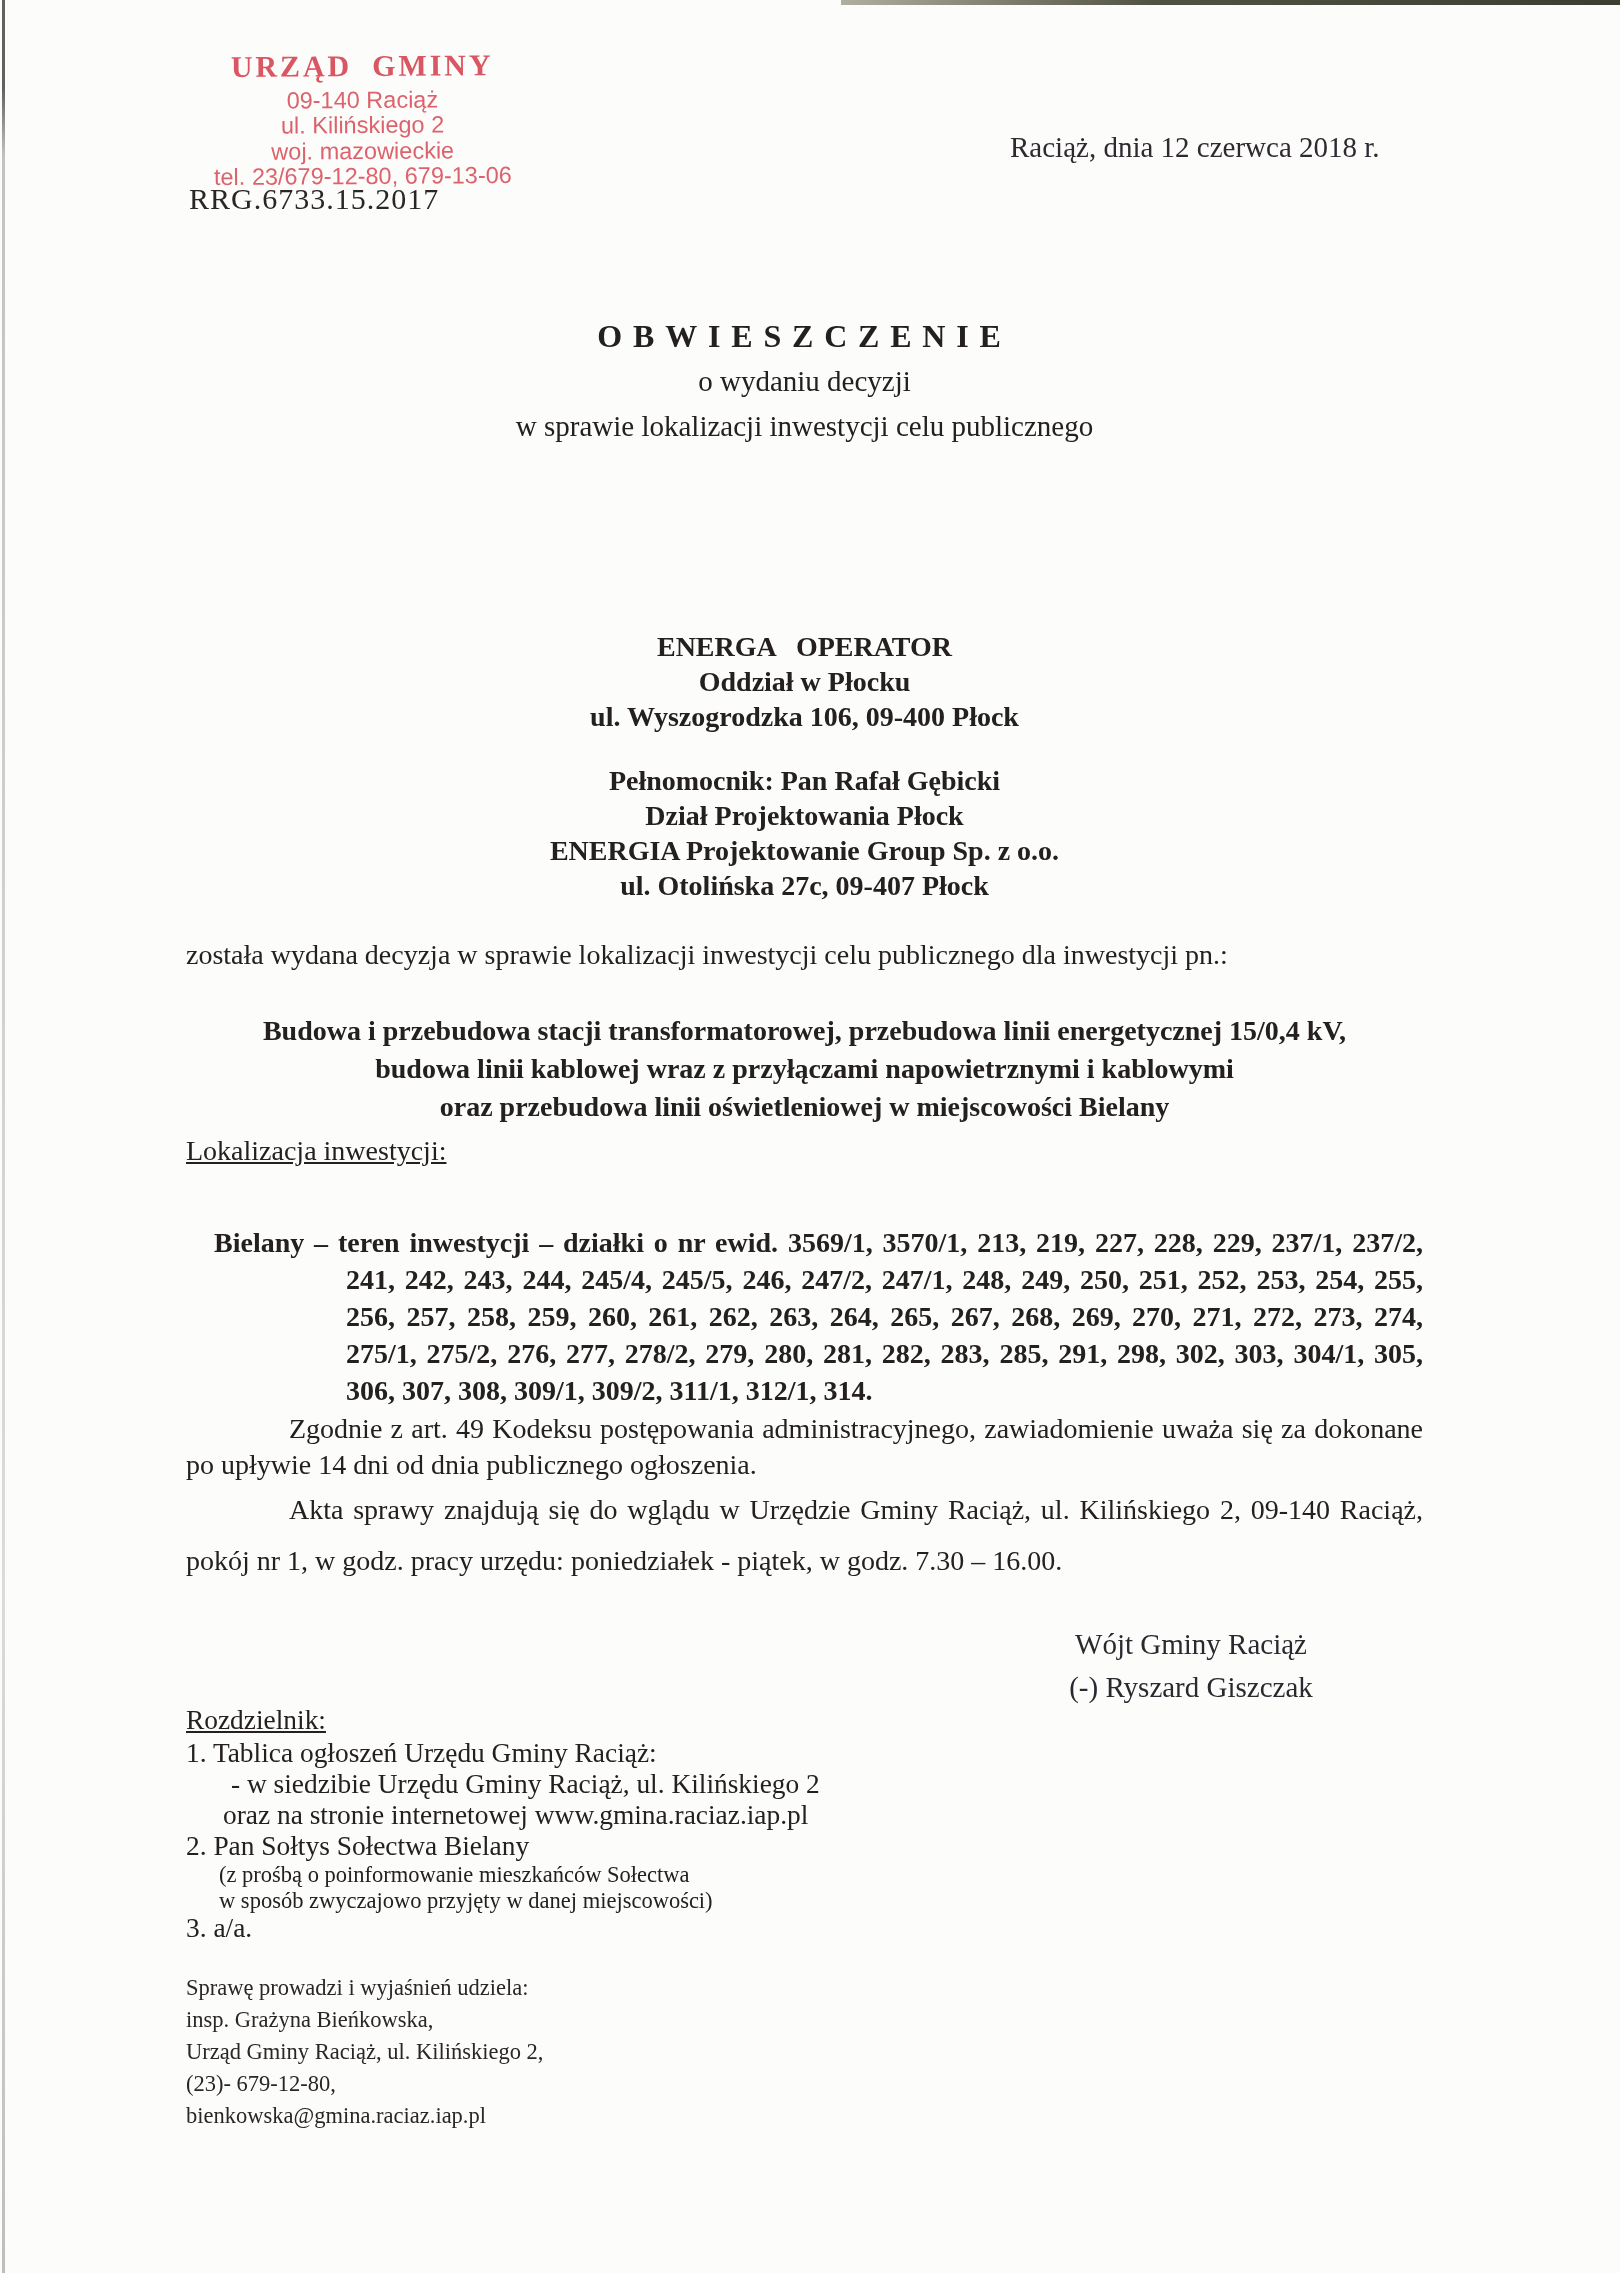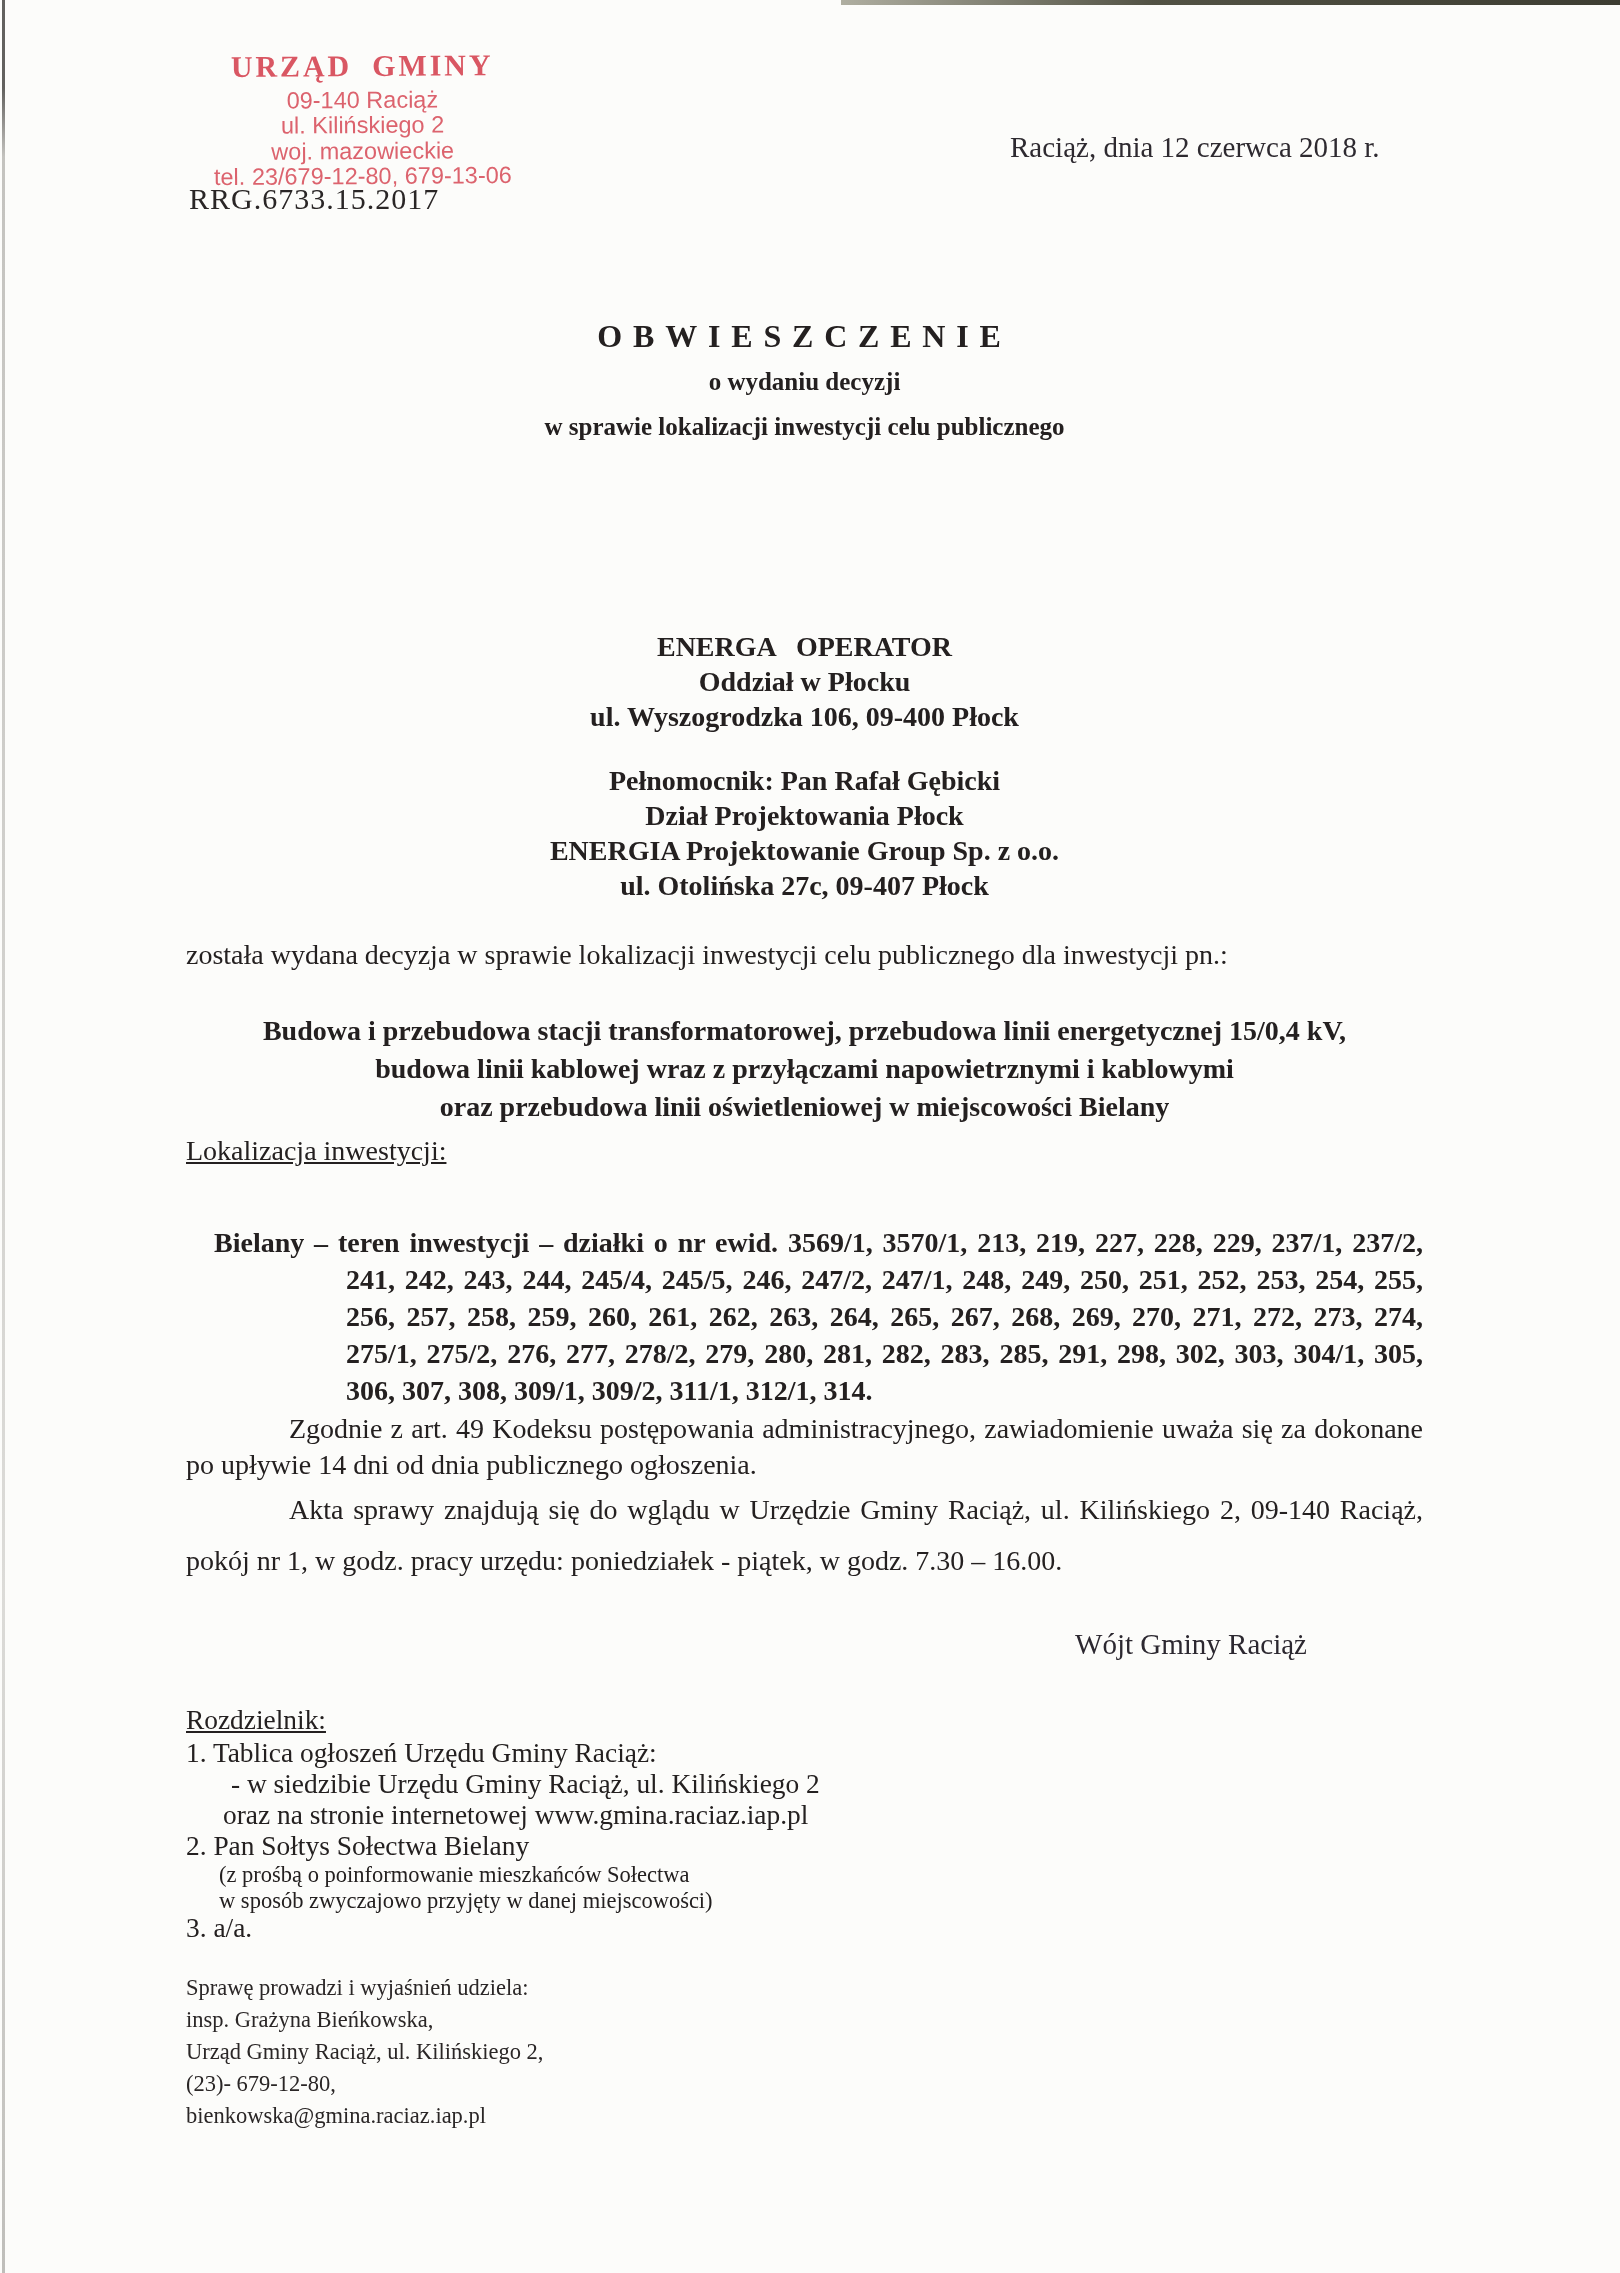--- a/index.html
+++ b/index.html
@@ -23,21 +23,21 @@
   .stamp-title{font-size:30px;font-weight:bold;letter-spacing:2.9px;word-spacing:9.8px;
     font-family:"Liberation Serif",serif;opacity:.95;}
   .stamp-addr{font-family:"Liberation Sans","DejaVu Sans",sans-serif;font-size:23.5px;
     line-height:25.5px;white-space:nowrap;opacity:.88;margin-top:4.9px;}
   .stamp-addr div{margin:0;}
   .case-number{position:absolute;left:189px;top:182px;font-size:30px;letter-spacing:1px;color:#2a2626;}
   .date-line{position:absolute;left:1010px;top:131px;font-size:29px;color:#2e2a30;}
   
   .doc-title{position:absolute;left:186px;top:314px;width:1237px;text-align:center;line-height:45px;}
   .doc-title-main{font-size:32px;font-weight:bold;letter-spacing:10.8px;}
-  .doc-title-sub{font-size:25px;font-weight:bold;}
+  .doc-title-sub{font-size:29px;font-weight:normal;}
   
   .para{position:absolute;left:186px;width:1237px;font-size:28px;line-height:37px;
     text-align:justify;text-indent:103px;}
   .intro{top:476px;}
   .decision-line{position:absolute;left:186px;top:939px;width:1237px;font-size:28px;}
   .center-block{position:absolute;left:186px;width:1237px;text-align:center;
     font-weight:bold;font-size:28px;line-height:35px;}
   .applicant{top:629px;}
   .attorney{top:763px;}
   .applicant-name{word-spacing:13.7px;}
@@ -112,20 +112,21 @@
 
   <div class="location-heading">Lokalizacja inwestycji:</div>
 
   <p class="plot-list"><span>Bielany – teren inwestycji – działki o nr ewid.</span> <span>3569/1, 3570/1, 213, 219, 227, 228, 229, 237/1, 237/2, 241, 242, 243, 244, 245/4, 245/5, 246, 247/2, 247/1, 248, 249, 250, 251, 252, 253, 254, 255, 256, 257, 258, 259, 260, 261, 262, 263, 264, 265, 267, 268, 269, 270, 271, 272, 273, 274, 275/1, 275/2, 276, 277, 278/2, 279, 280, 281, 282, 283, 285, 291, 298, 302, 303, 304/1, 305, 306, 307, 308, 309/1, 309/2, 311/1, 312/1, 314.</span></p>
 
   <div class="para para-art49">Zgodnie z art. 49 Kodeksu postępowania administracyjnego, zawiadomienie uważa się za dokonane po upływie 14 dni od dnia publicznego ogłoszenia.</div>
   <div class="para para-akta">Akta sprawy znajdują się do wglądu w Urzędzie Gminy Raciąż, ul. Kilińskiego 2, 09-140 Raciąż, pokój nr 1, w godz. pracy urzędu: poniedziałek - piątek, w godz. 7.30 – 16.00.</div>
 
   <div class="signature">
     <div>Wójt Gminy Raciąż</div>
+    <div>(-) Ryszard Giszczak</div>
   </div>
 
   <div class="distribution">
     <div class="dist-heading">Rozdzielnik:</div>
     <div>1. Tablica ogłoszeń Urzędu Gminy Raciąż:</div>
     <div class="dist-sub1">- w siedzibie Urzędu Gminy Raciąż, ul. Kilińskiego 2</div>
     <div class="dist-sub2">oraz na stronie internetowej www.gmina.raciaz.iap.pl</div>
     <div>2. Pan Sołtys Sołectwa Bielany</div>
     <div class="dist-note">(z prośbą o poinformowanie mieszkańców Sołectwa</div>
     <div class="dist-note">w sposób zwyczajowo przyjęty w danej miejscowości)</div>

